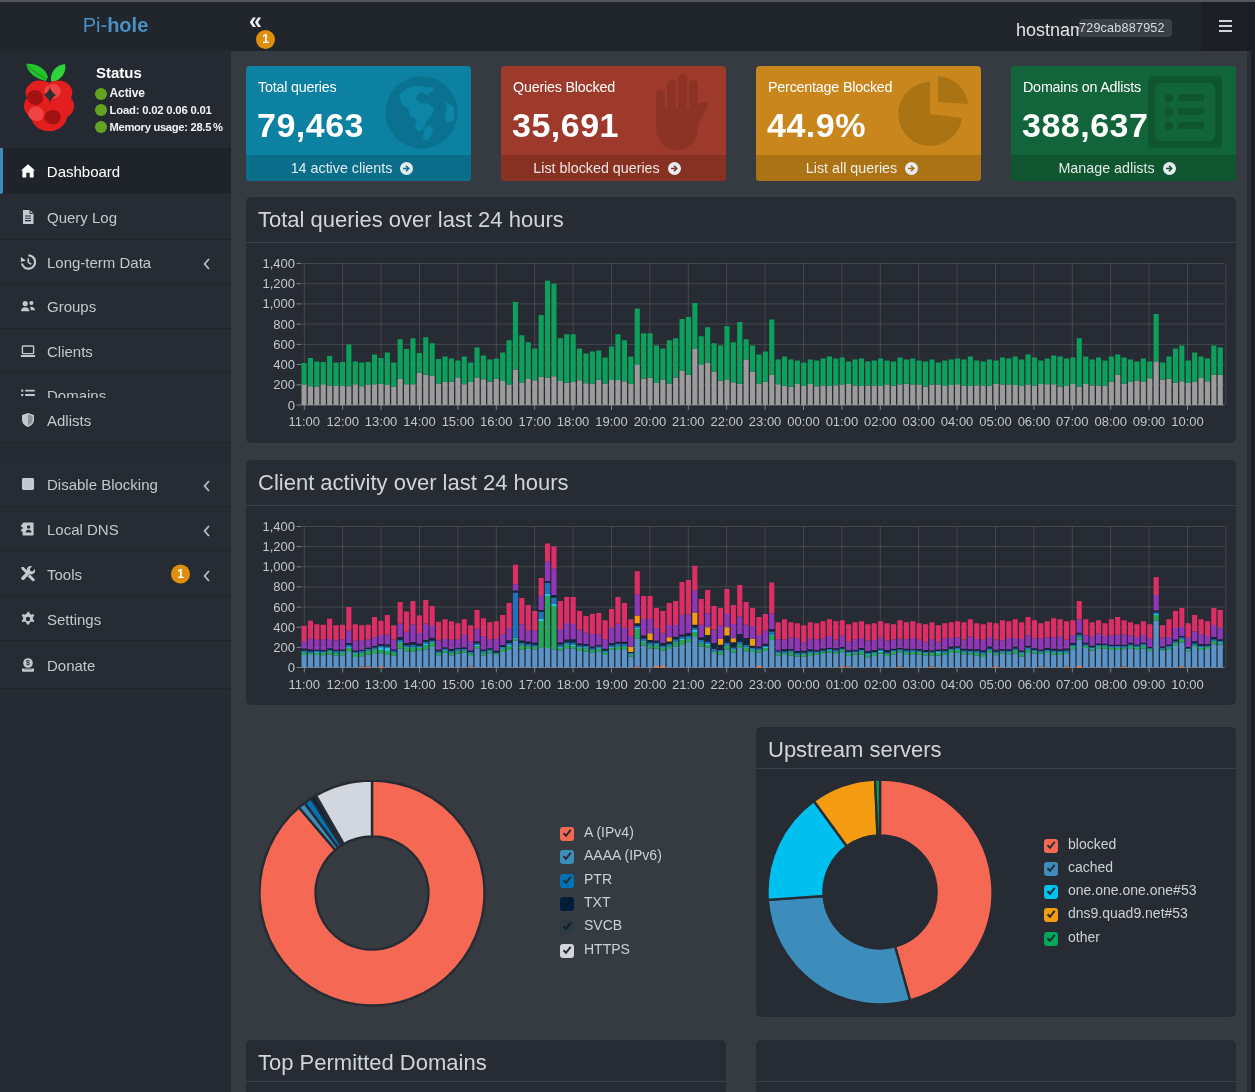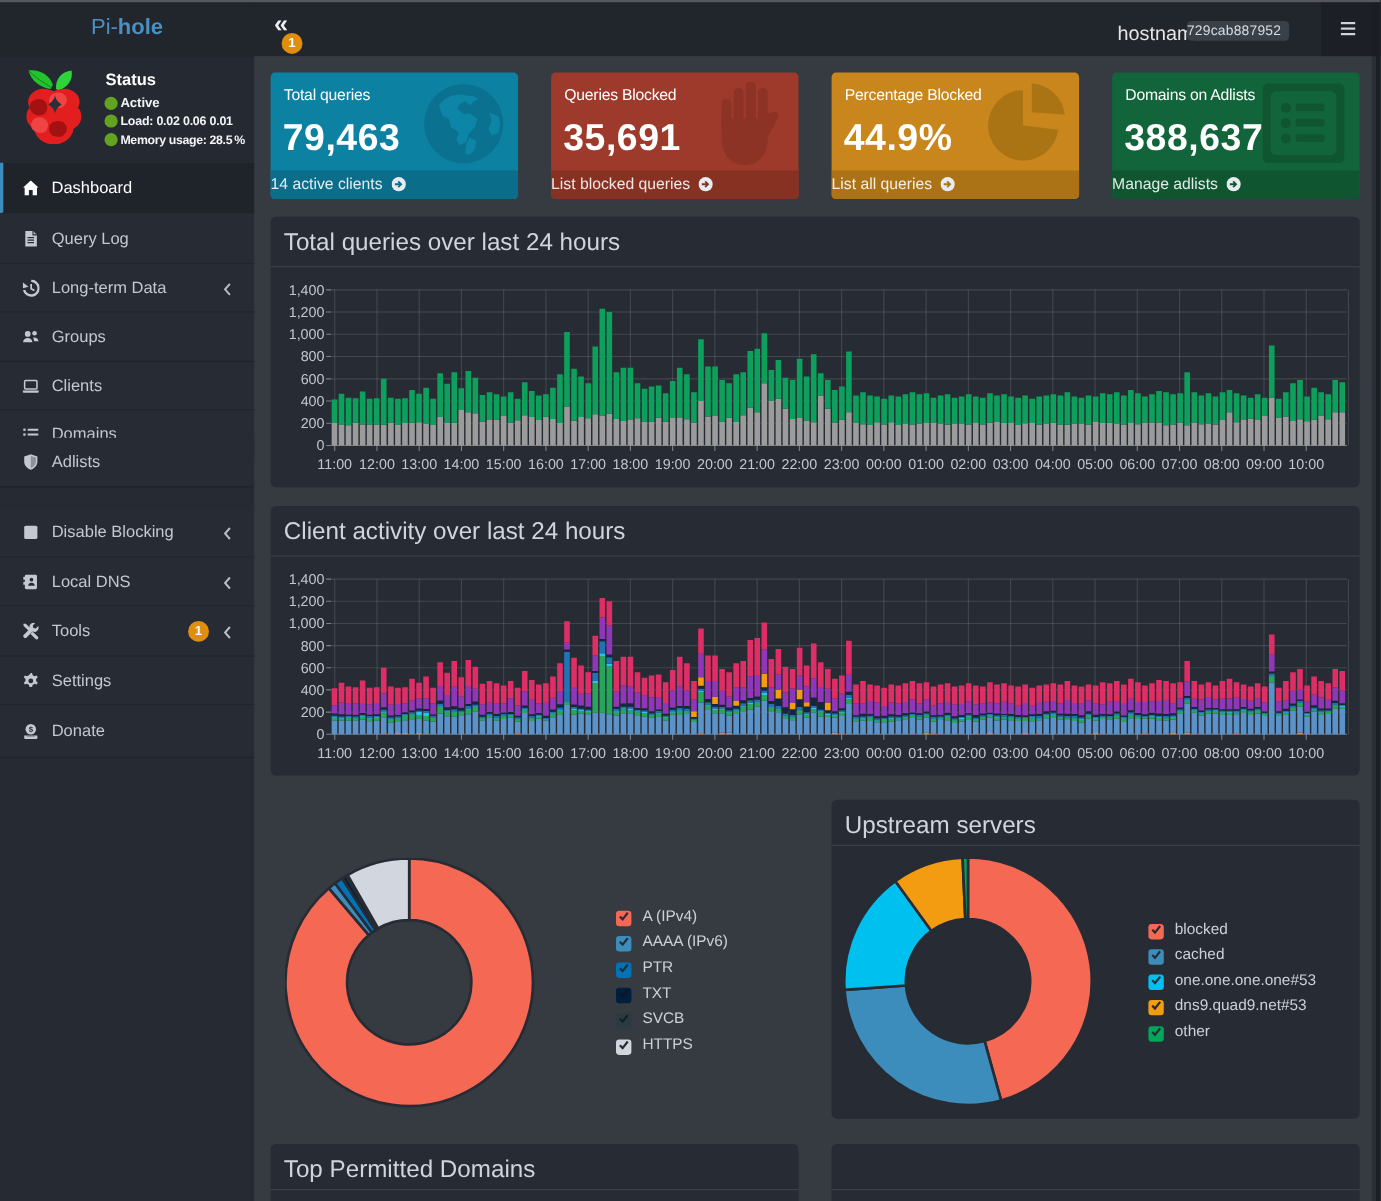--- a/index.html
+++ b/index.html
@@ -16,21 +16,21 @@
 .mic{position:absolute;left:20px;top:50%;margin-top:-8px}
 .mi.active .mic{left:16.8px}
 .mi.active .mtx{left:43.8px}
 .mtx{position:absolute;left:47px;top:50%;transform:translateY(-50%)}
 .chev{position:absolute;right:21px;top:50%;transform:translateY(-50%);width:7px;height:12px}
 .badge{position:absolute;top:50%;transform:translateY(-50%);width:19px;height:19px;border-radius:50%;background:#e08e0e;color:#fff;font-size:12px;font-weight:bold;text-align:center;line-height:19px}
 .sdot{display:inline-block;width:12px;height:12px;border-radius:50%;background:#62a422;margin-right:2.5px;vertical-align:-2.5px}
 .card{position:absolute;top:66px;width:225px;height:115px;border-radius:4px;color:#fff;overflow:hidden}
 .ct{position:absolute;left:12px;top:79px;font-size:14.3px;letter-spacing:-0.2px}
 .cn{position:absolute;left:11px;top:103px;font-size:34px;font-weight:bold;letter-spacing:0.5px}
-.cf{position:absolute;left:0;top:89px;width:225px;height:26px;font-size:14.3px;text-align:left;padding-right:13px;line-height:26px;color:rgba(255,255,255,0.88)}
+.cf{position:absolute;left:0;top:89px;width:225px;height:26px;font-size:14.3px;text-align:center;padding-right:13px;line-height:26px;color:rgba(255,255,255,0.88)}
 .panel{position:absolute;background:#272b33;border-radius:5px}
 .ph{position:absolute;left:12px;top:0;height:45px;line-height:46px;font-size:22px;color:#d0d4db}
 .pdiv{position:absolute;left:0;width:100%;height:1px;background:#3e434b}
 .leg{height:16px;line-height:16px;white-space:nowrap}
 .cb{display:inline-block;width:14px;height:14px;border-radius:3px;vertical-align:-2px;text-align:center;line-height:13px}
 .cb svg{vertical-align:1px}
 .lt{margin-left:10px;font-size:14px;color:#ccd1d8}
 #hamb span{display:block;width:13px;height:2.4px;background:#cfd4da;margin-bottom:2.6px}
 </style></head><body>
 <div id="app">

